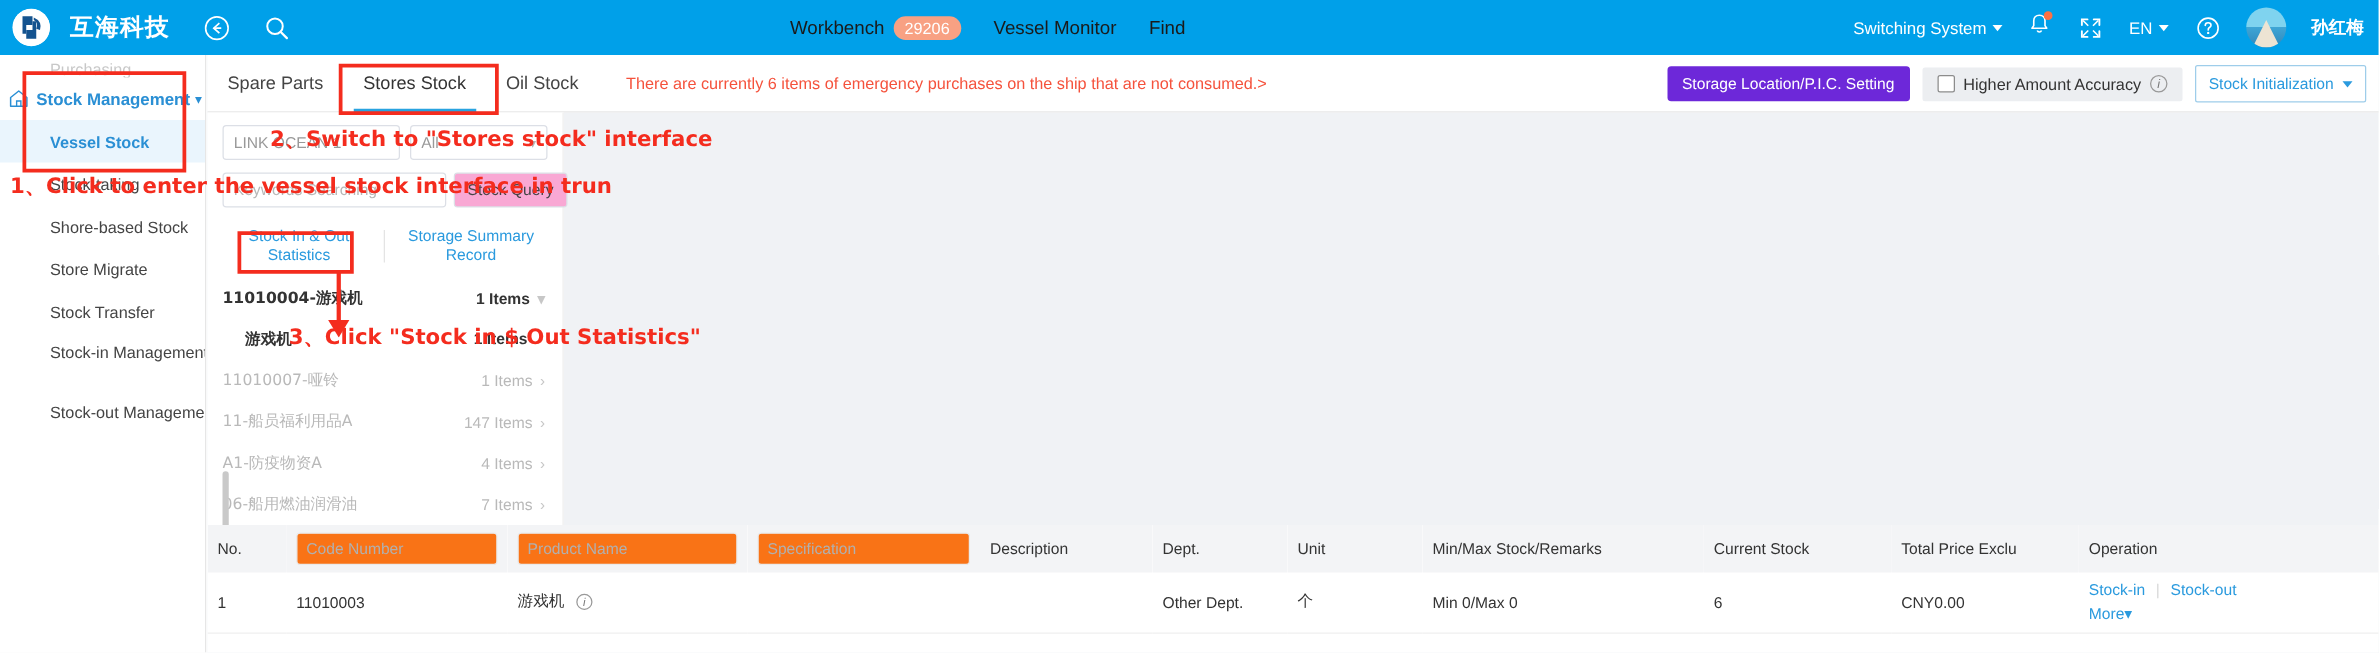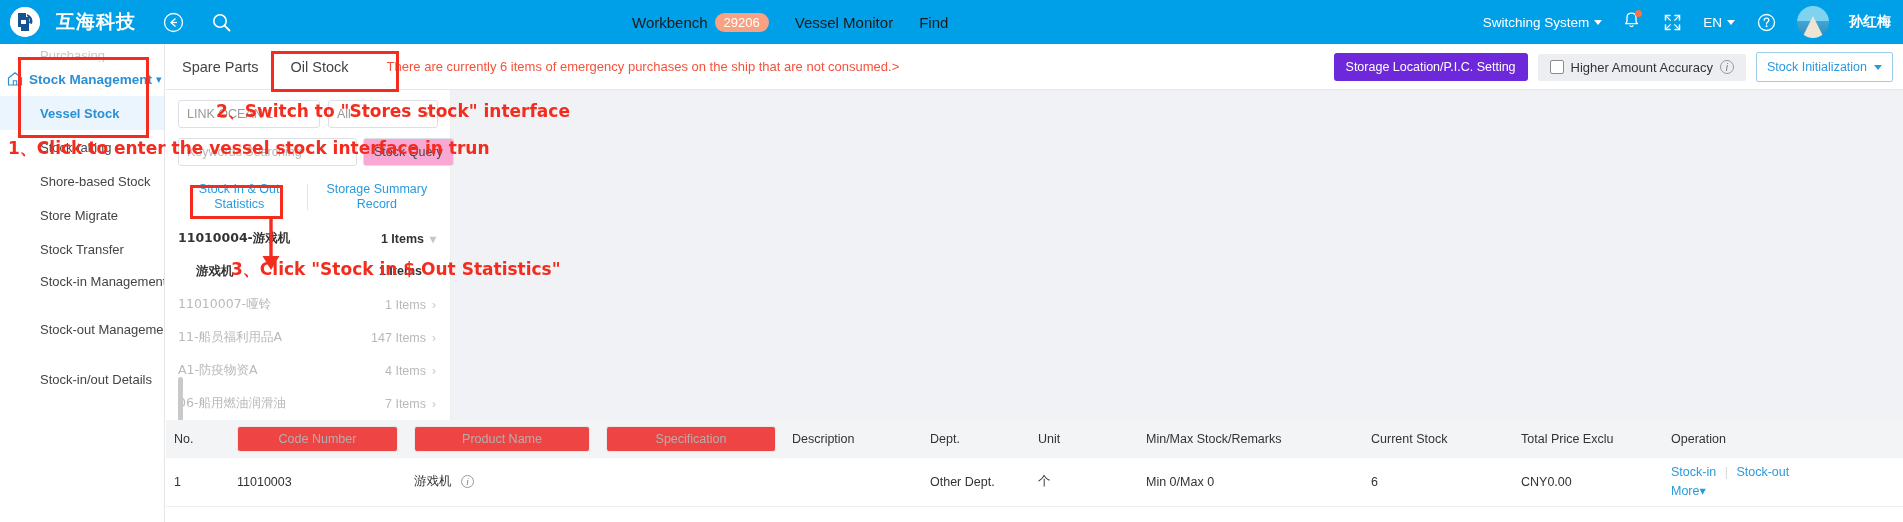--- a/index.html
+++ b/index.html
@@ -218,22 +218,22 @@
   
   .tablewrap { flex: 1; background: #fff; overflow: hidden; position: relative; }
   table.grid { width: 100%; border-collapse: collapse; table-layout: fixed; }
   table.grid thead th {
     background: #f3f4f6; height: 38px; font-size: 12.5px; color: #333;
     font-weight: normal; text-align: left; padding: 0 8px; vertical-align: middle;
     white-space: nowrap; overflow: hidden;
   }
   .th-input {
     width: 100%; height: 26px; border: 1px solid #eaeaea; border-radius: 3px;
-    background: #ef4444; padding: 0 7px; font-size: 12.5px; color: #333;
-    outline: none; font-family: "Liberation Sans", sans-serif; text-align: center;
+    background: #f97316; padding: 0 7px; font-size: 12.5px; color: #333;
+    outline: none; font-family: "Liberation Sans", sans-serif;
   }
   .th-input::placeholder { color: #b0b0b0; }
   table.grid tbody td {
     height: 48px; font-size: 12.5px; color: #333; padding: 4px 8px;
     vertical-align: middle; border-bottom: 1px solid #f0f0f0;
     overflow: hidden;
   }
   .cn { font-family: "DejaVu Sans", sans-serif; }
   .i-circle {
     display: inline-flex; width: 13px; height: 13px; border-radius: 50%;
@@ -362,30 +362,30 @@
     </div>
     <div class="side-sub">
       <span>Stock Transfer</span>
     </div>
     <div class="side-sub tall">
       <span>Stock-in Management</span>
     </div>
     <div class="side-sub tall">
       <span>Stock-out Management</span>
     </div>
-    <div class="side-sub">
-      <span>Stock-in/out Details</span>
-    </div>
   </div>
 
   <div class="main">
 
     <div class="tabrow">
       <div class="tab">
         <span>Spare Parts</span>
+      </div>
+      <div class="tab active">
+        <span>Stores Stock</span>
       </div>
       <div class="tab">
         <span>Oil Stock</span>
       </div>
       <div class="alert-text">There are currently 6 items of emergency purchases on the ship that are not consumed.&gt;</div>
 
       <div class="tabrow-right">
         <button class="btn-primary">Storage Location/P.I.C. Setting</button>
         <div class="chk-box-wrap">
           <span class="chk"></span>

